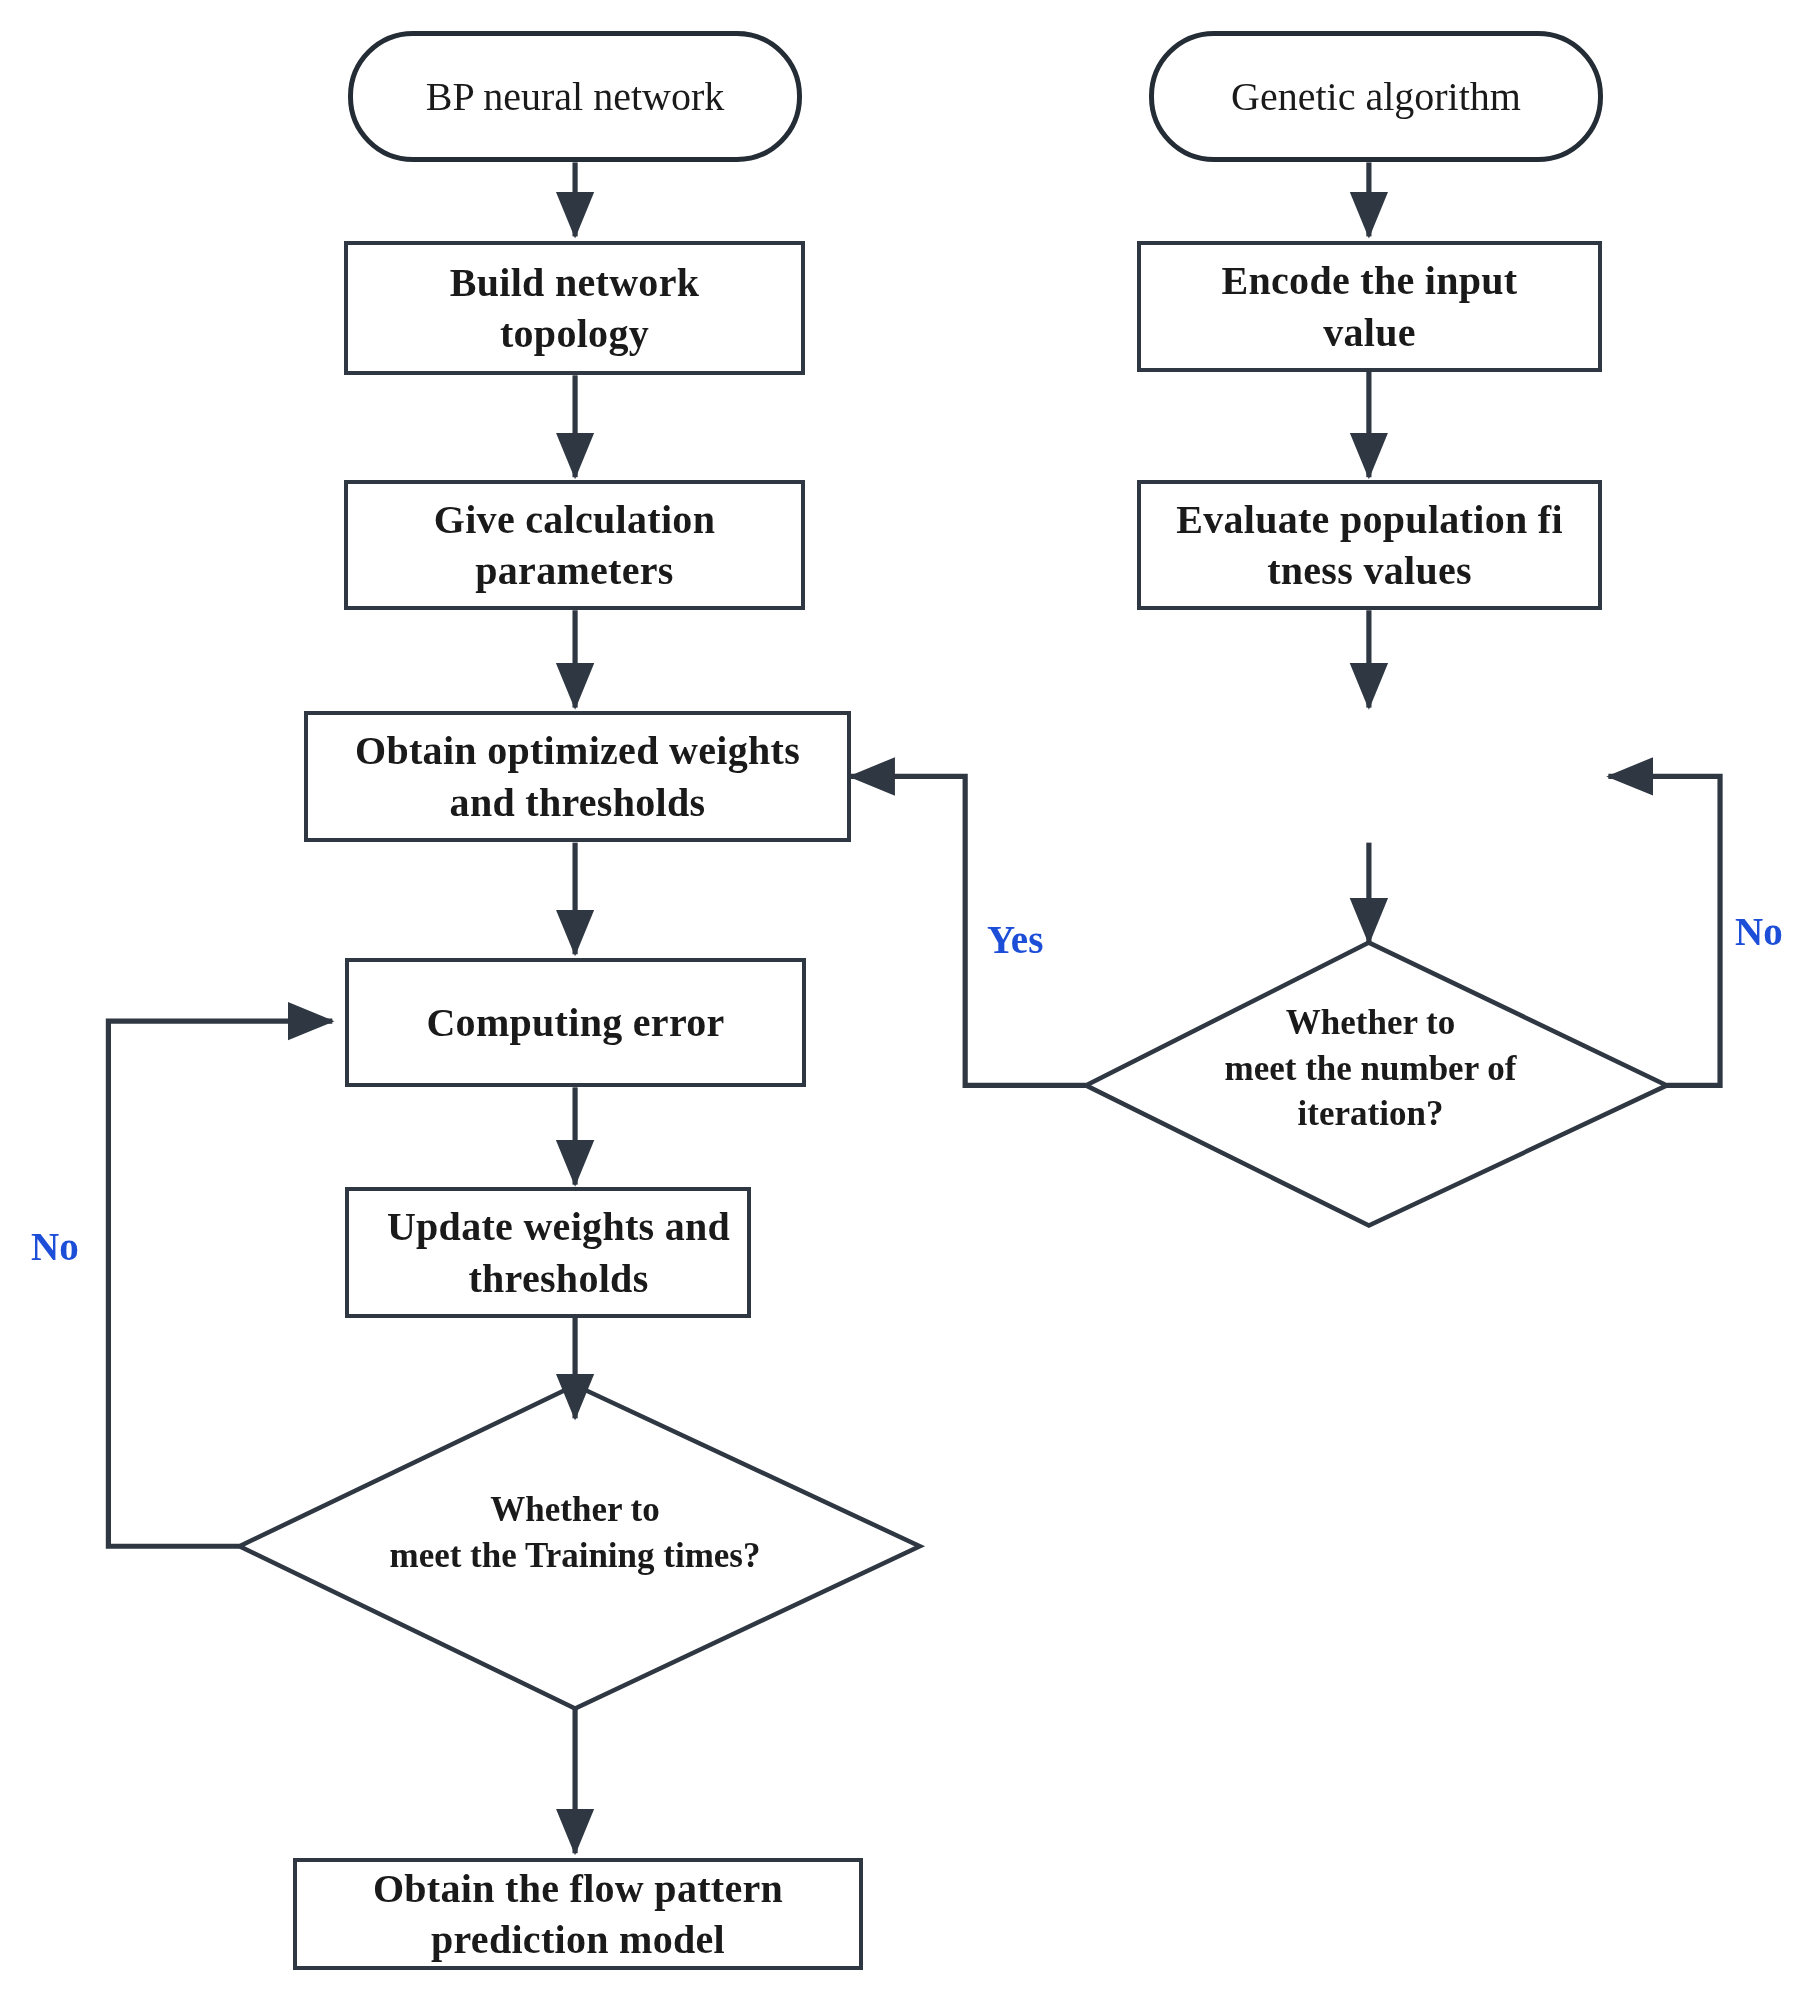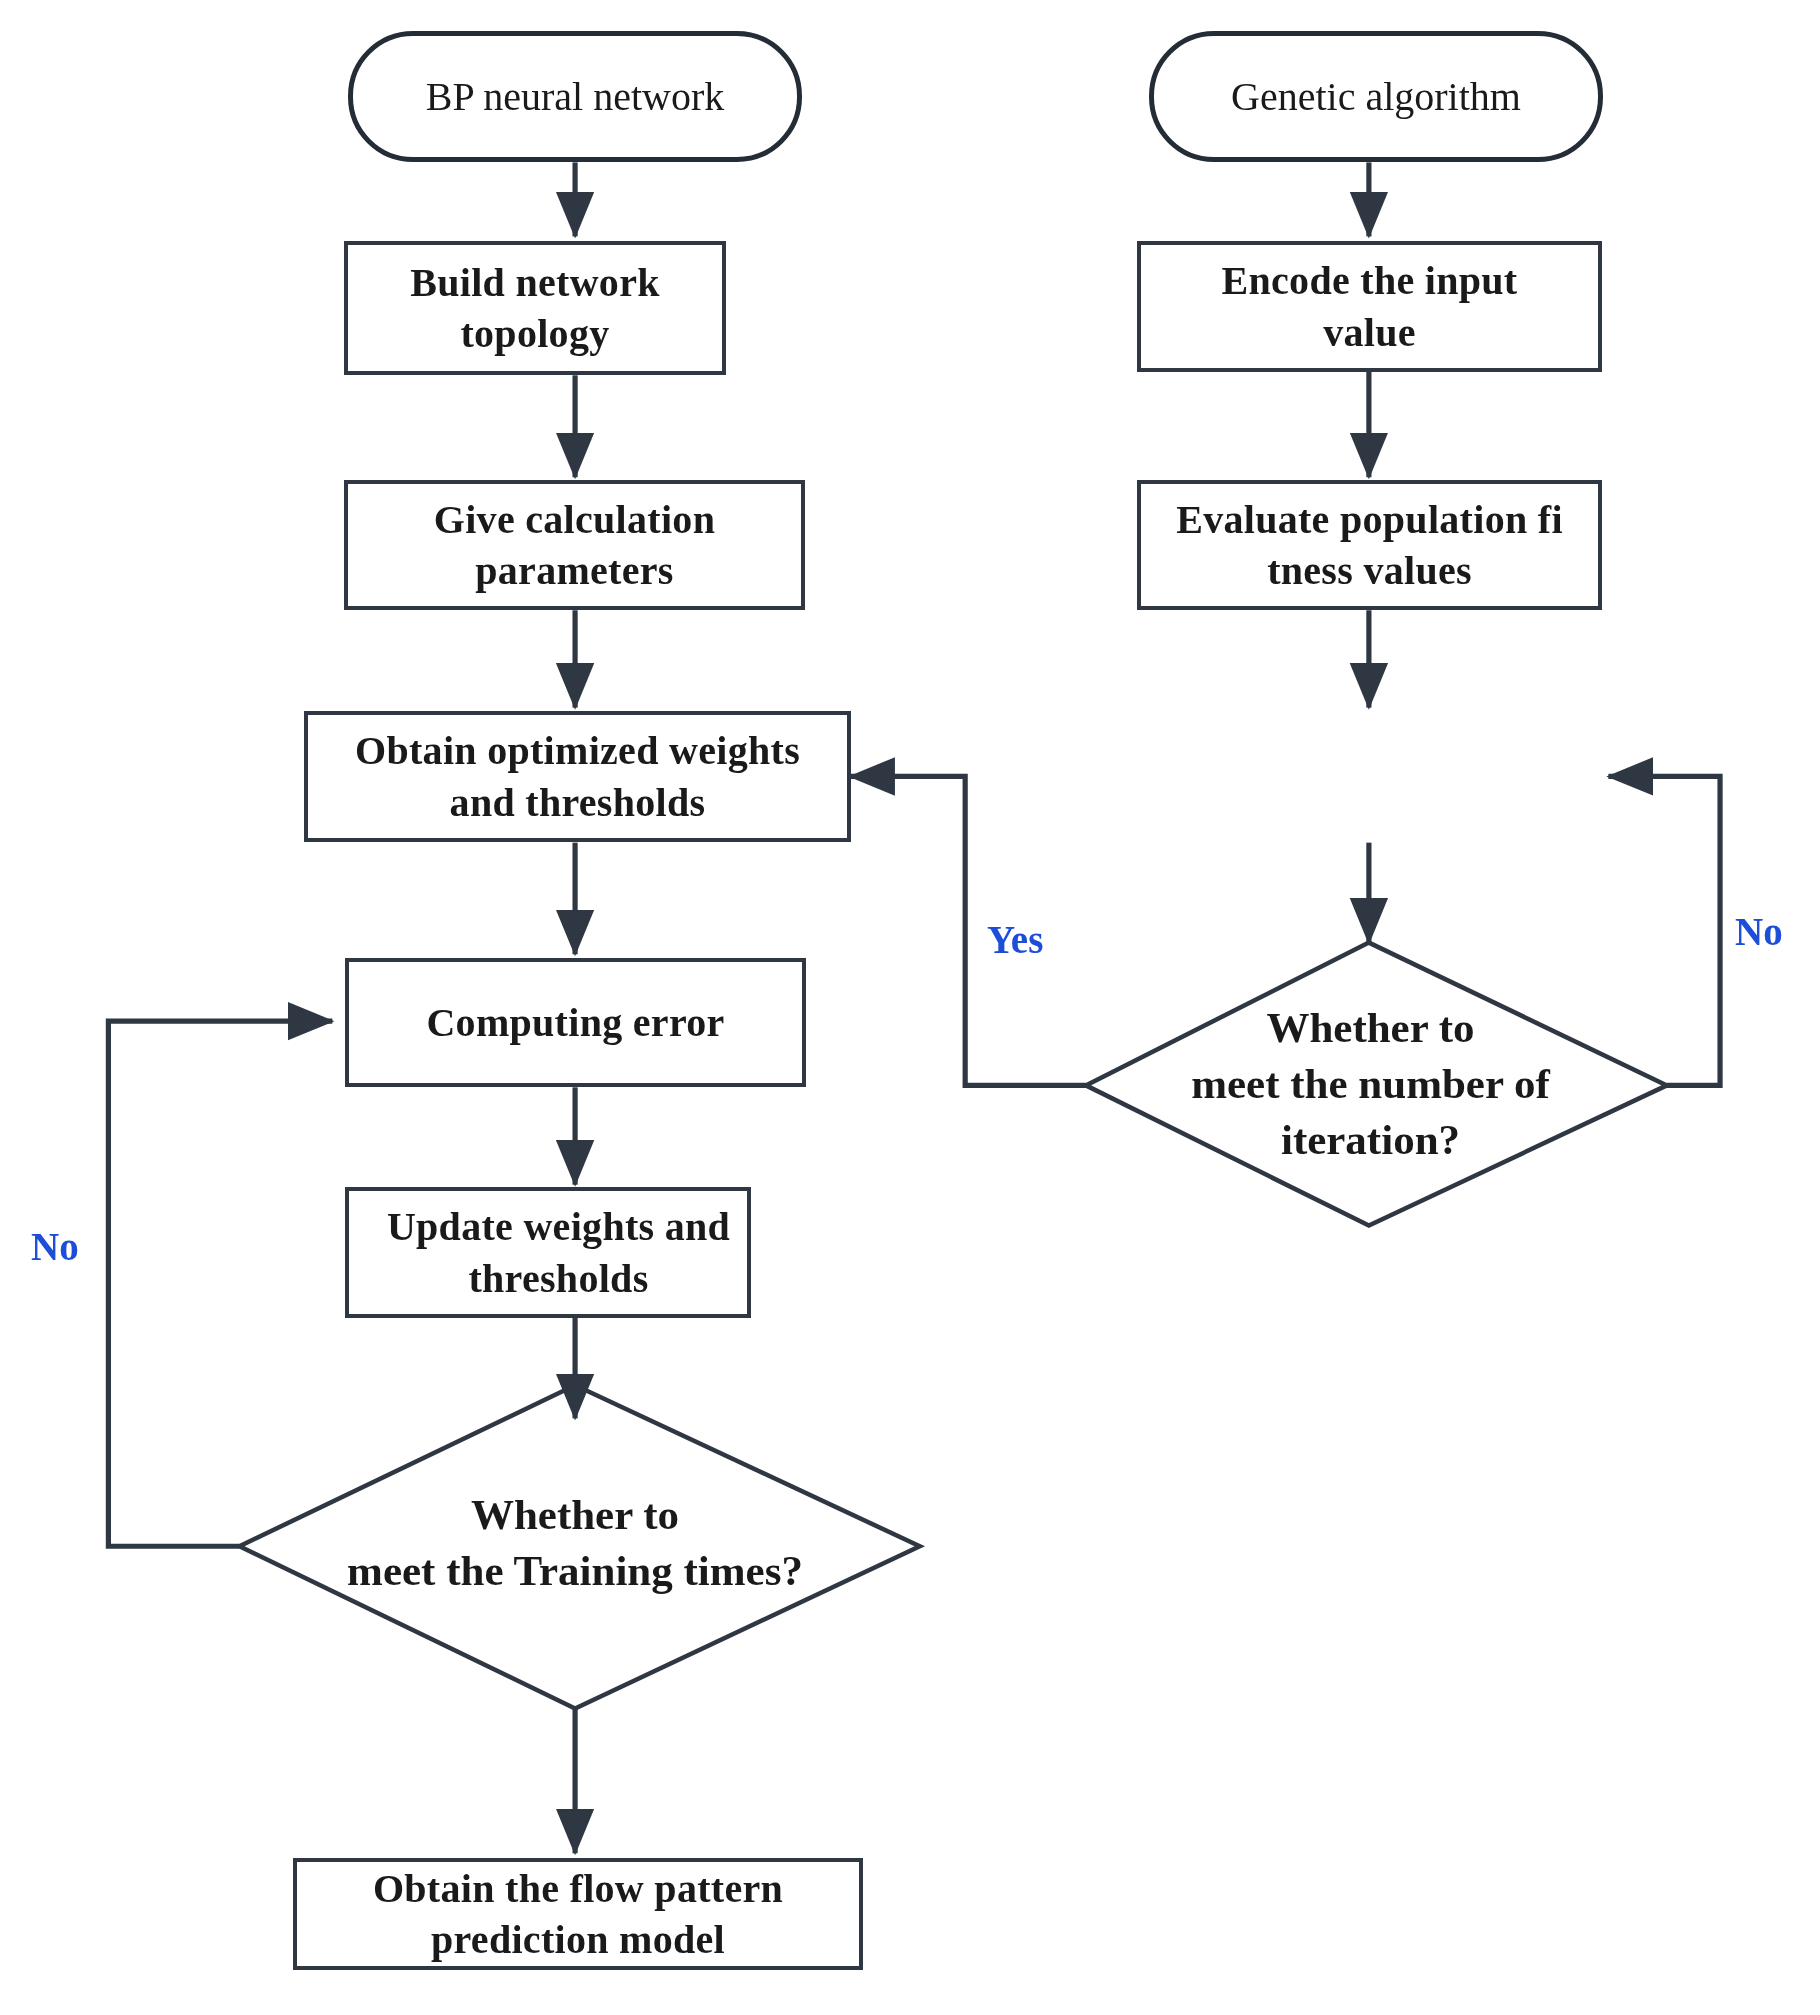--- a/index.html
+++ b/index.html
@@ -53,21 +53,21 @@
     font-family: "DejaVu Sans Mono", "Liberation Mono", monospace;
     font-weight: bold;
     font-size: 37px;
     line-height: 1.35;
     letter-spacing: -0.6px;
   }
   .dectext {
     position: absolute;
     text-align: center;
     font-weight: bold;
-    font-size: 43px;
+    font-size: 35px;
     line-height: 1.3;
     color: #1a1a1a;
     pointer-events: none;
   }
   .edgelabel {
     position: absolute;
     font-weight: bold;
     font-size: 39px;
     color: #1d4ed8;
     white-space: nowrap;
@@ -108,21 +108,21 @@
 
       <polygon points="886,2134 1417,2382 886,2632 369,2382" stroke-width="7"></polygon>
       <polygon points="2109,1452 2568,1672 2109,1888 1673,1672" stroke-width="7"></polygon>
     </g>
   </svg>
 
   <div class="node term" style="left:348px; top:31px; width:454px; height:131px;">
     <span>BP neural network</span>
   </div>
 
-  <div class="node proc" style="left:344px; top:241px; width:382px; height:134px;">
+  <div class="node proc" style="left:344px; top:241px; width:461px; height:134px;">
     <span>
       <span class="inner-line">Build network</span>
       <span class="inner-line">topology</span>
     </span>
   </div>
 
   <div class="node proc" style="left:344px; top:480px; width:461px; height:130px;">
     <span>
       <span class="inner-line">Give calculation</span>
       <span class="inner-line">parameters</span>

